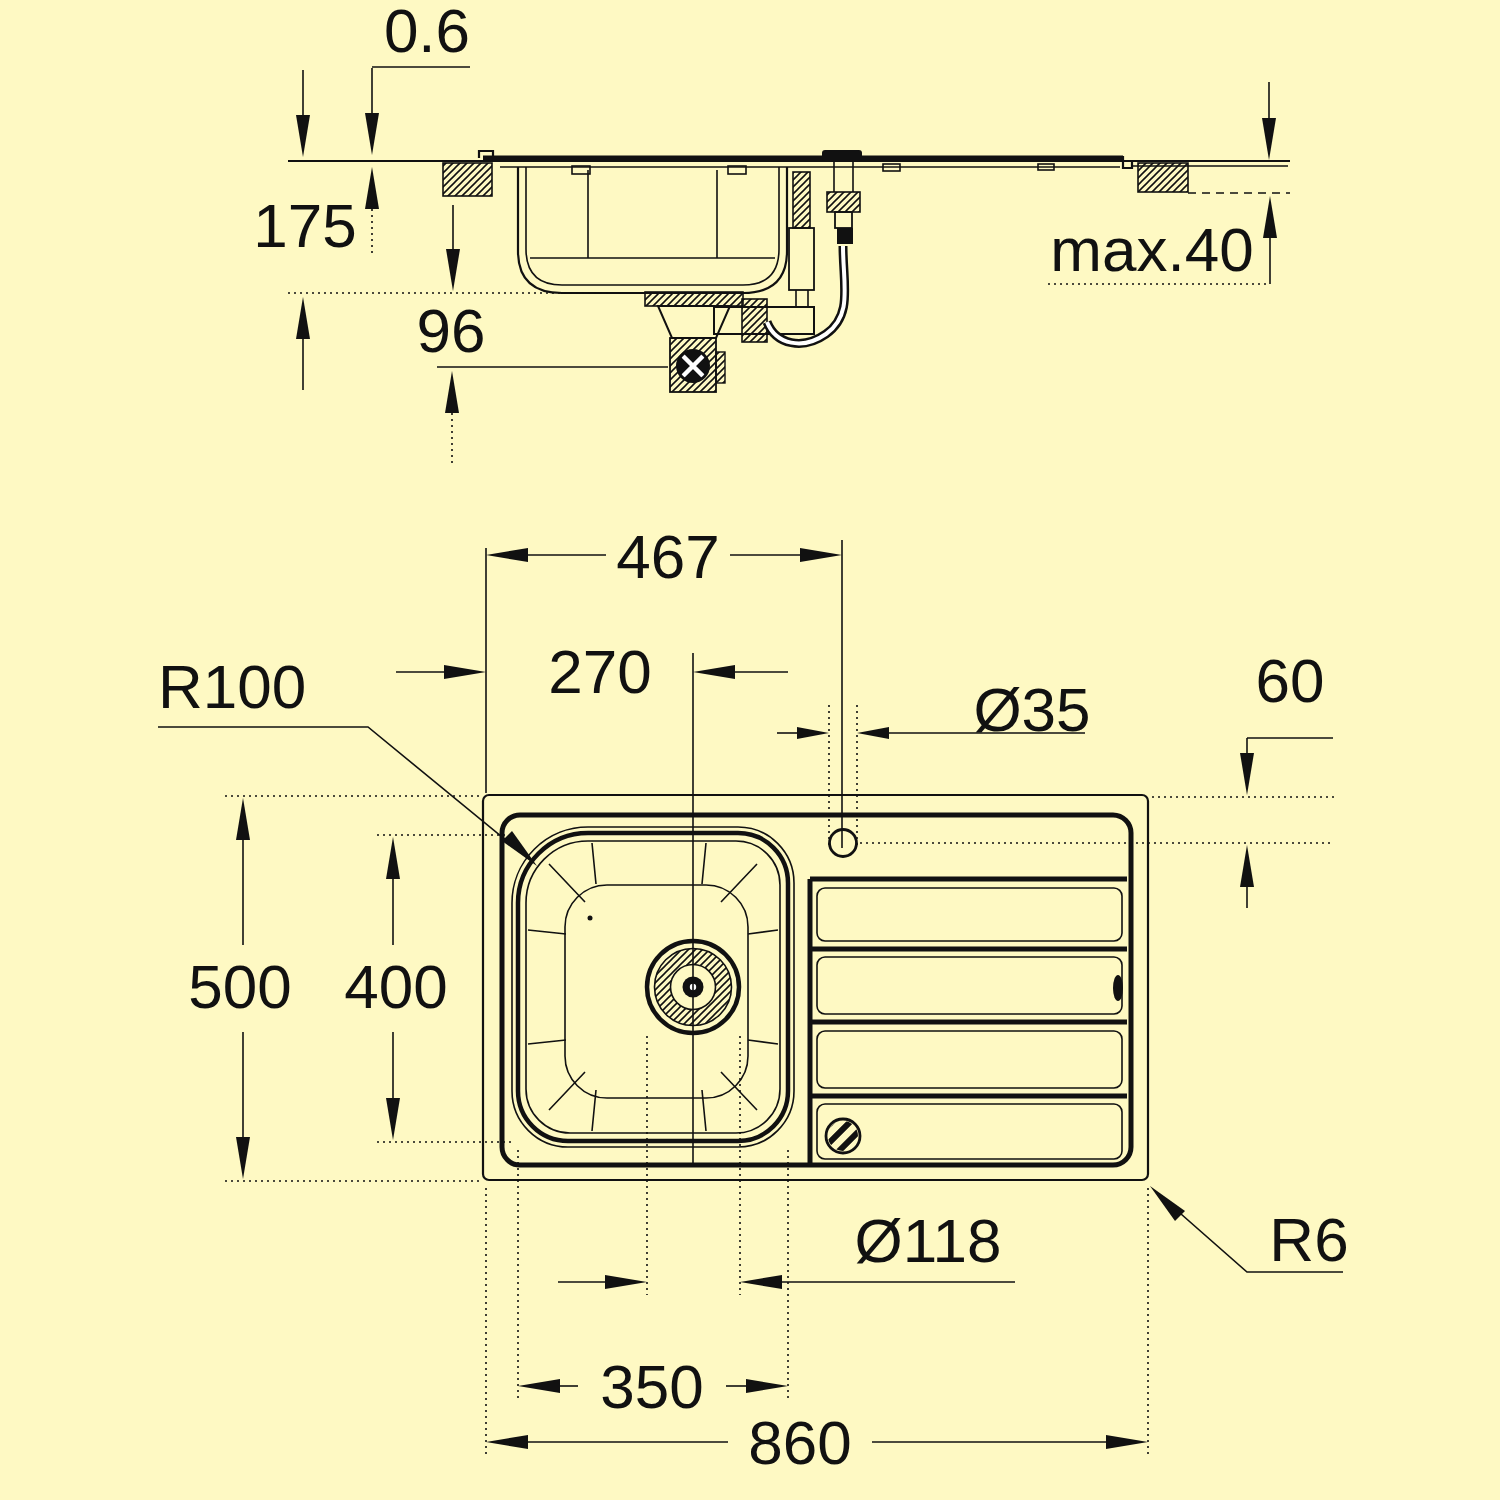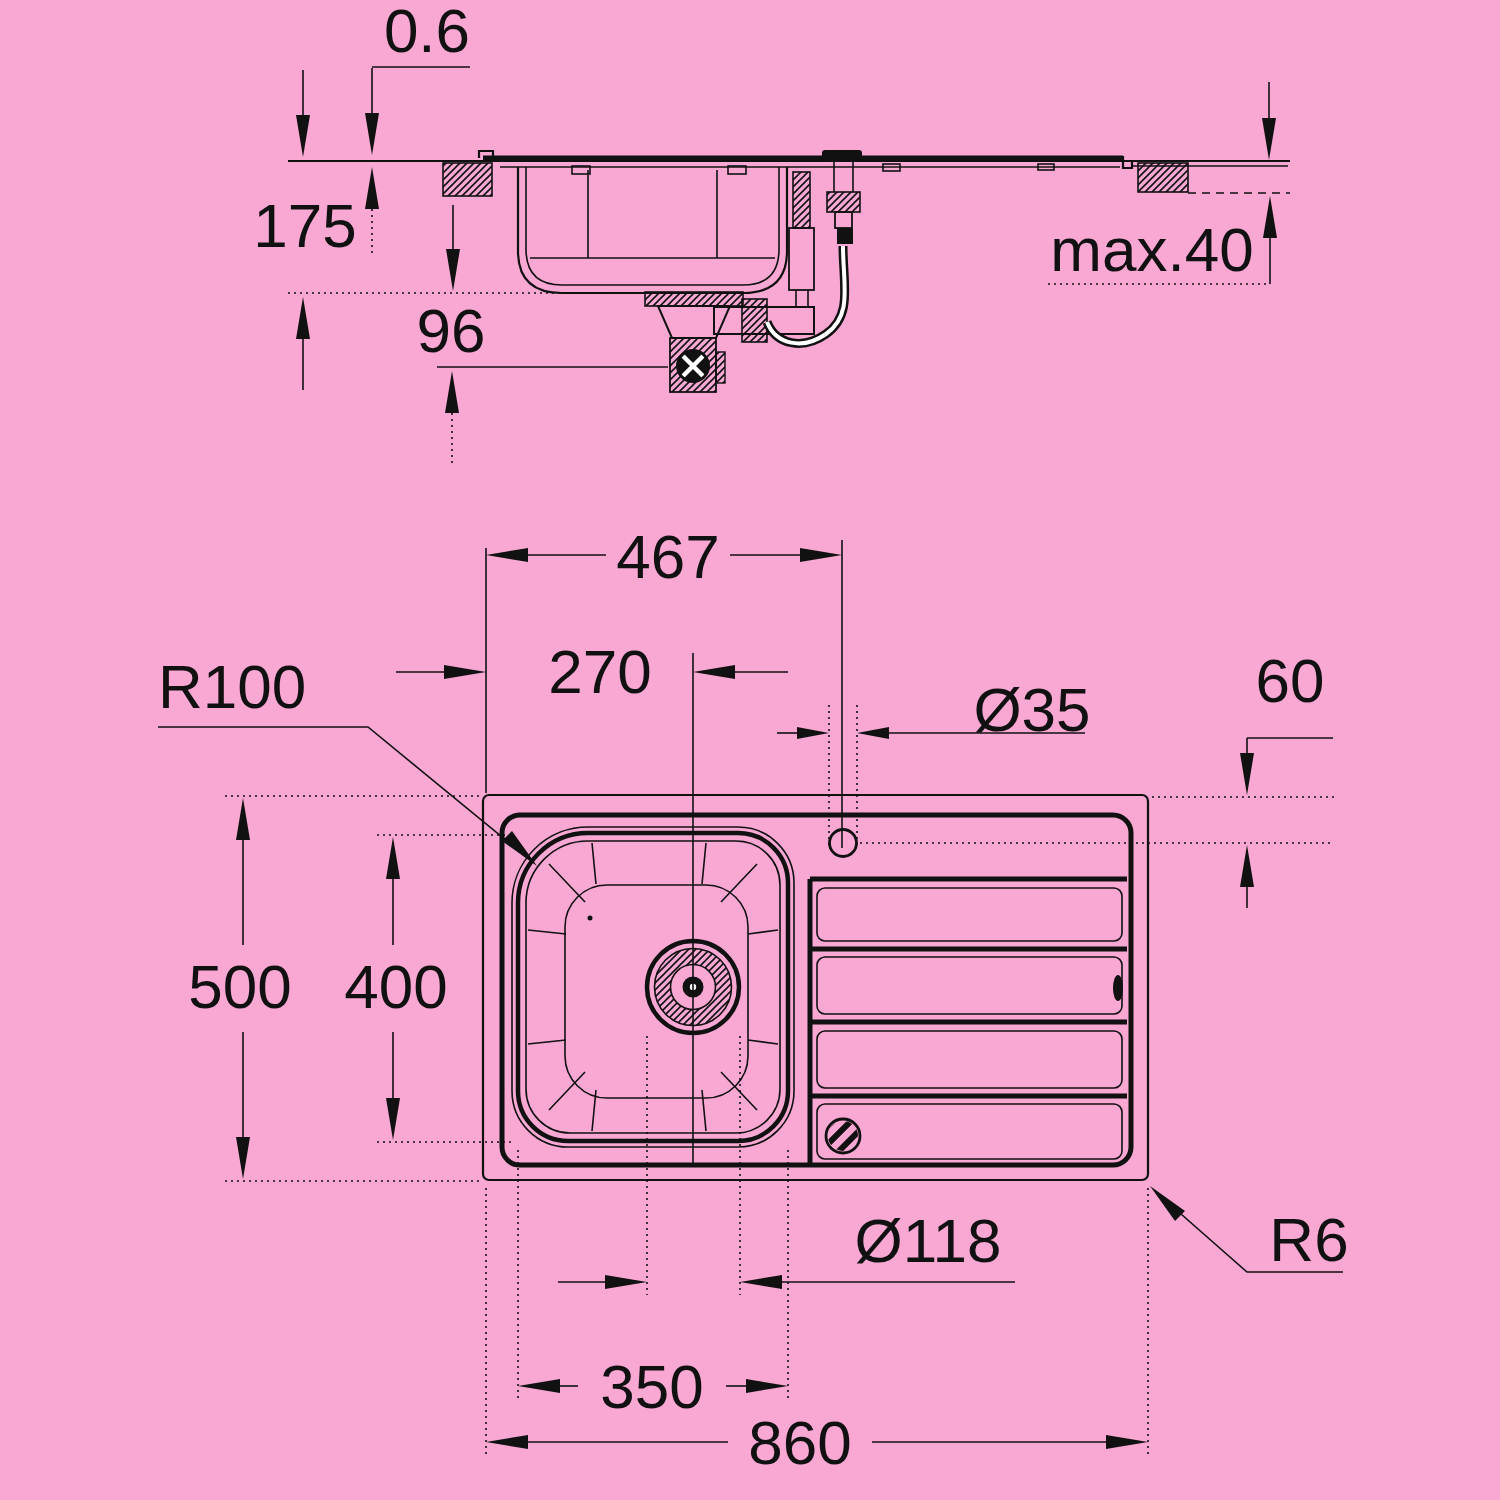--- a/index.html
+++ b/index.html
@@ -1,16 +1,16 @@
 <!DOCTYPE html>
 <html><head>
 <meta charset="utf-8">
 <style>
   html,body{margin:0;padding:0;background:#fff;}
-  #canvas{width:1500px;height:1500px;background:#f9a8d4;position:relative;overflow:hidden;}
+  #canvas{width:1500px;height:1500px;background:#fef9c3;position:relative;overflow:hidden;}
   svg{display:block;}
   text{font-family:"Liberation Sans","DejaVu Sans",sans-serif;font-size:62px;fill:#111;}
   .t-mid{text-anchor:middle;}
   .ln{stroke:#111;fill:none;}
   .w1{stroke-width:1.6;}
   .w2{stroke-width:2.2;}
   .w3{stroke-width:2.8;}
   .w5{stroke-width:5;}
   .dot{stroke-dasharray:2 4;}
   .dash{stroke-dasharray:8 6;}

